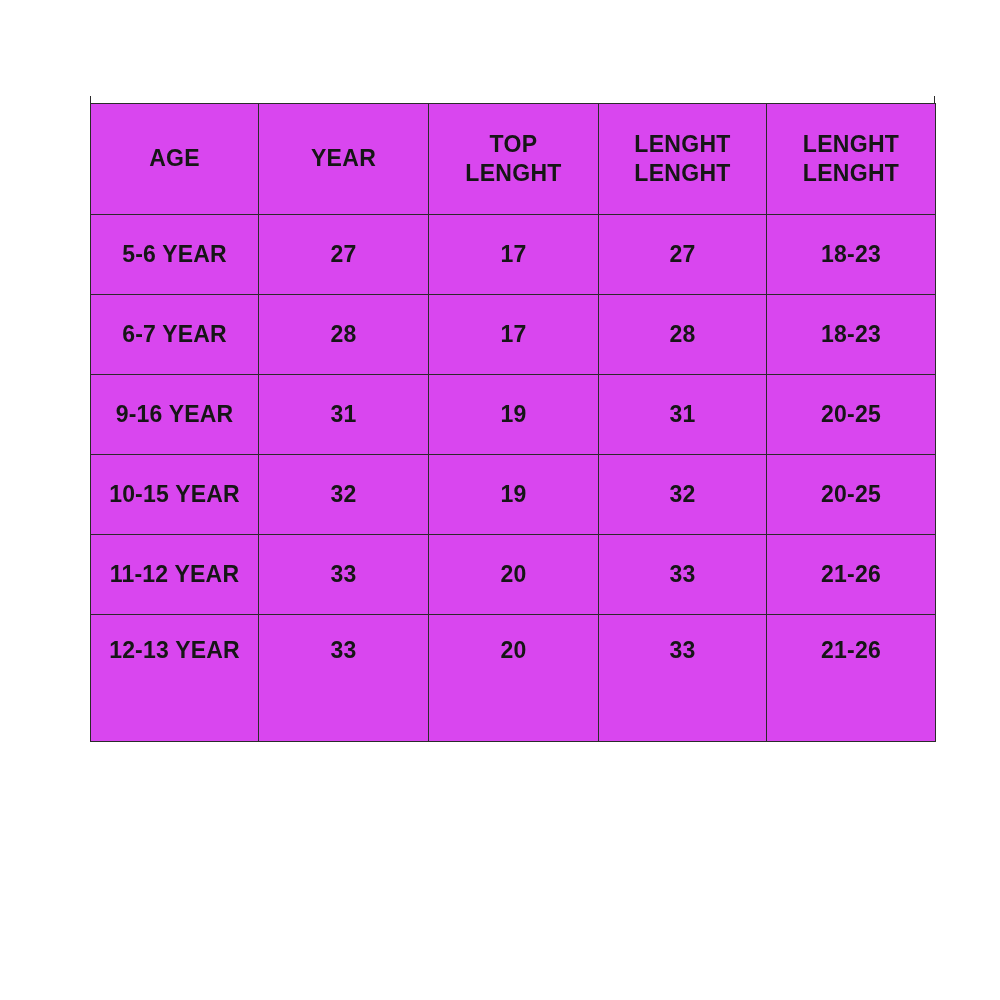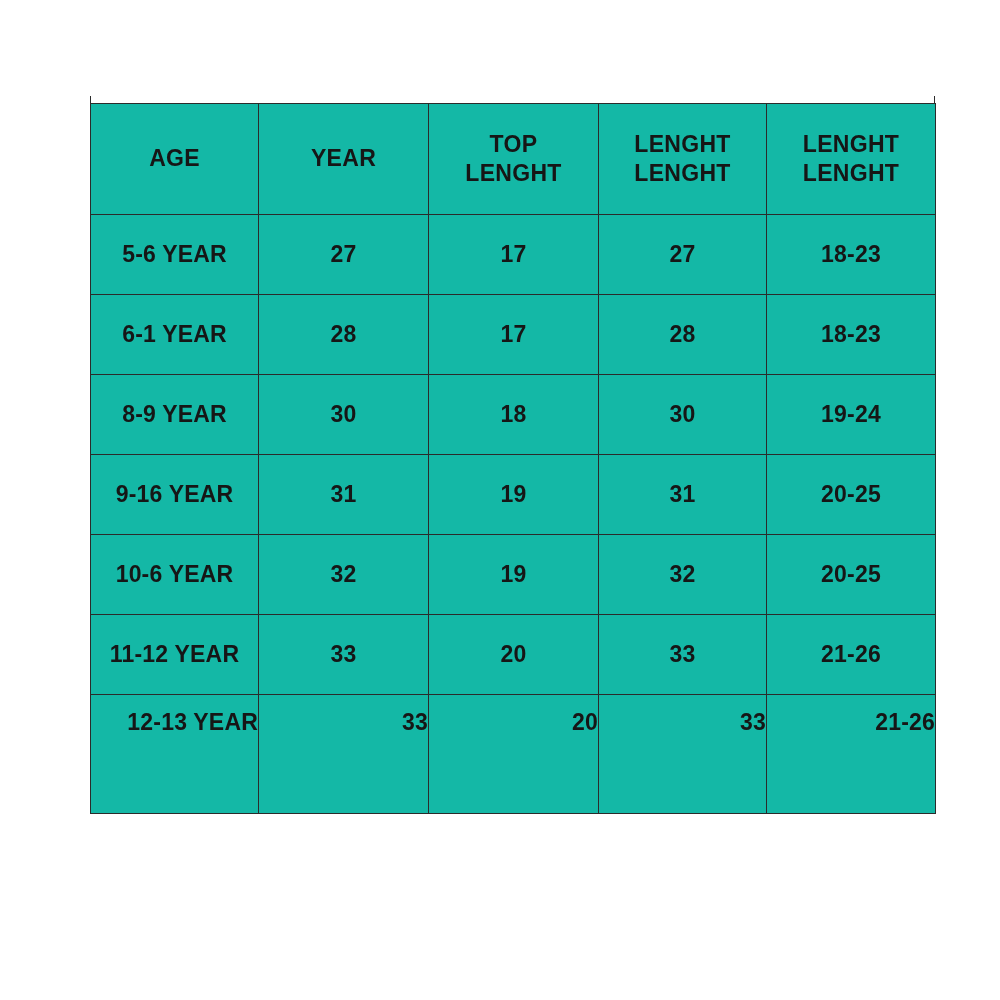--- a/index.html
+++ b/index.html
@@ -26,21 +26,21 @@
   .table-wrap {
     position: absolute;
     left: 90px;
     top: 103px;
     width: 845px;
   }
   table.size-chart {
     border-collapse: collapse;
     table-layout: fixed;
     width: 845px;
-    background: #14b8a6;
+    background: #d946ef;
   }
   table.size-chart col.c-age    { width: 168px; }
   table.size-chart col.c-bust   { width: 170px; }
   table.size-chart col.c-top    { width: 170px; }
   table.size-chart col.c-bottom { width: 168px; }
   table.size-chart col.c-waist  { width: 169px; }
 
   table.size-chart th,
   table.size-chart td {
     border: 1px solid #2b2b2b;
@@ -58,22 +58,21 @@
   }
   table.size-chart tbody td {
     height: 79px;
     font-size: 23px;
     letter-spacing: 0.2px;
     margin-top: 8px;
   }
   table.size-chart tbody tr:last-child td {
     height: 104px;
     vertical-align: top;
-    padding-top: 14px;
-    text-align: right;
+    padding-top: 22px;
   }
   table.size-chart tbody td.age-cell {
     font-size: 23px;
   }
   .hdr-line { display: block; }
   
   .top-stub {
     position: absolute;
     left: 90px;
     top: 96px;
@@ -130,42 +129,35 @@
       </thead>
       <tbody>
         <tr>
           <td class="age-cell">5-6 YEAR</td>
           <td>27</td>
           <td>17</td>
           <td>27</td>
           <td>18-23</td>
         </tr>
         <tr>
-          <td class="age-cell">6-1 YEAR</td>
+          <td class="age-cell">6-7 YEAR</td>
           <td>28</td>
           <td>17</td>
           <td>28</td>
           <td>18-23</td>
-        </tr>
-        <tr>
-          <td class="age-cell">8-9 YEAR</td>
-          <td>30</td>
-          <td>18</td>
-          <td>30</td>
-          <td>19-24</td>
         </tr>
         <tr>
           <td class="age-cell">9-16 YEAR</td>
           <td>31</td>
           <td>19</td>
           <td>31</td>
           <td>20-25</td>
         </tr>
         <tr>
-          <td class="age-cell">10-6 YEAR</td>
+          <td class="age-cell">10-15 YEAR</td>
           <td>32</td>
           <td>19</td>
           <td>32</td>
           <td>20-25</td>
         </tr>
         <tr>
           <td class="age-cell">11-12 YEAR</td>
           <td>33</td>
           <td>20</td>
           <td>33</td>

